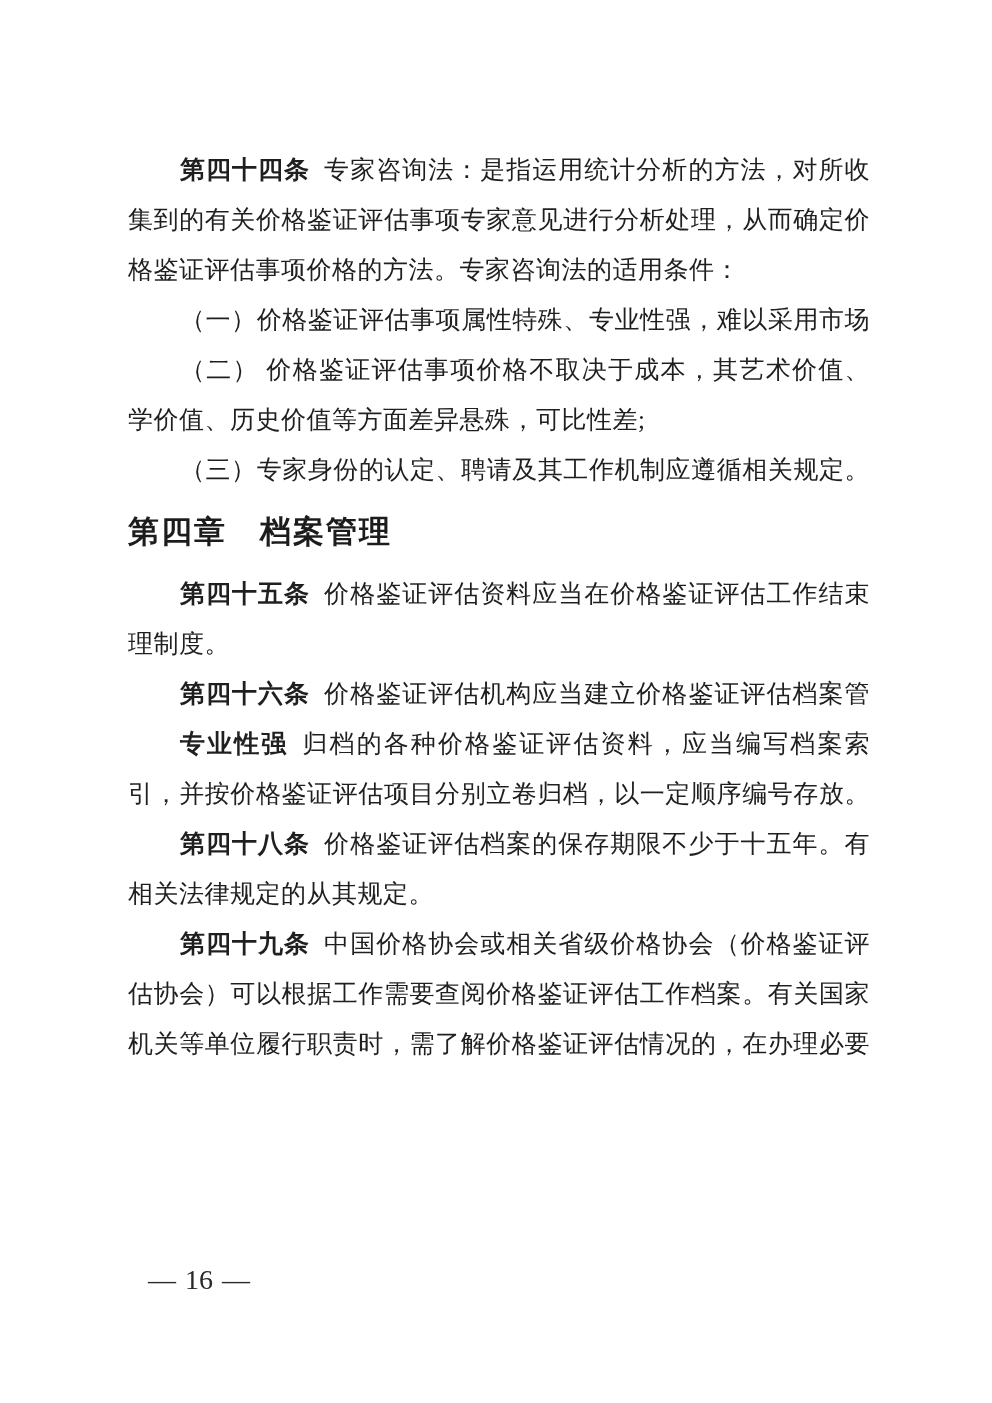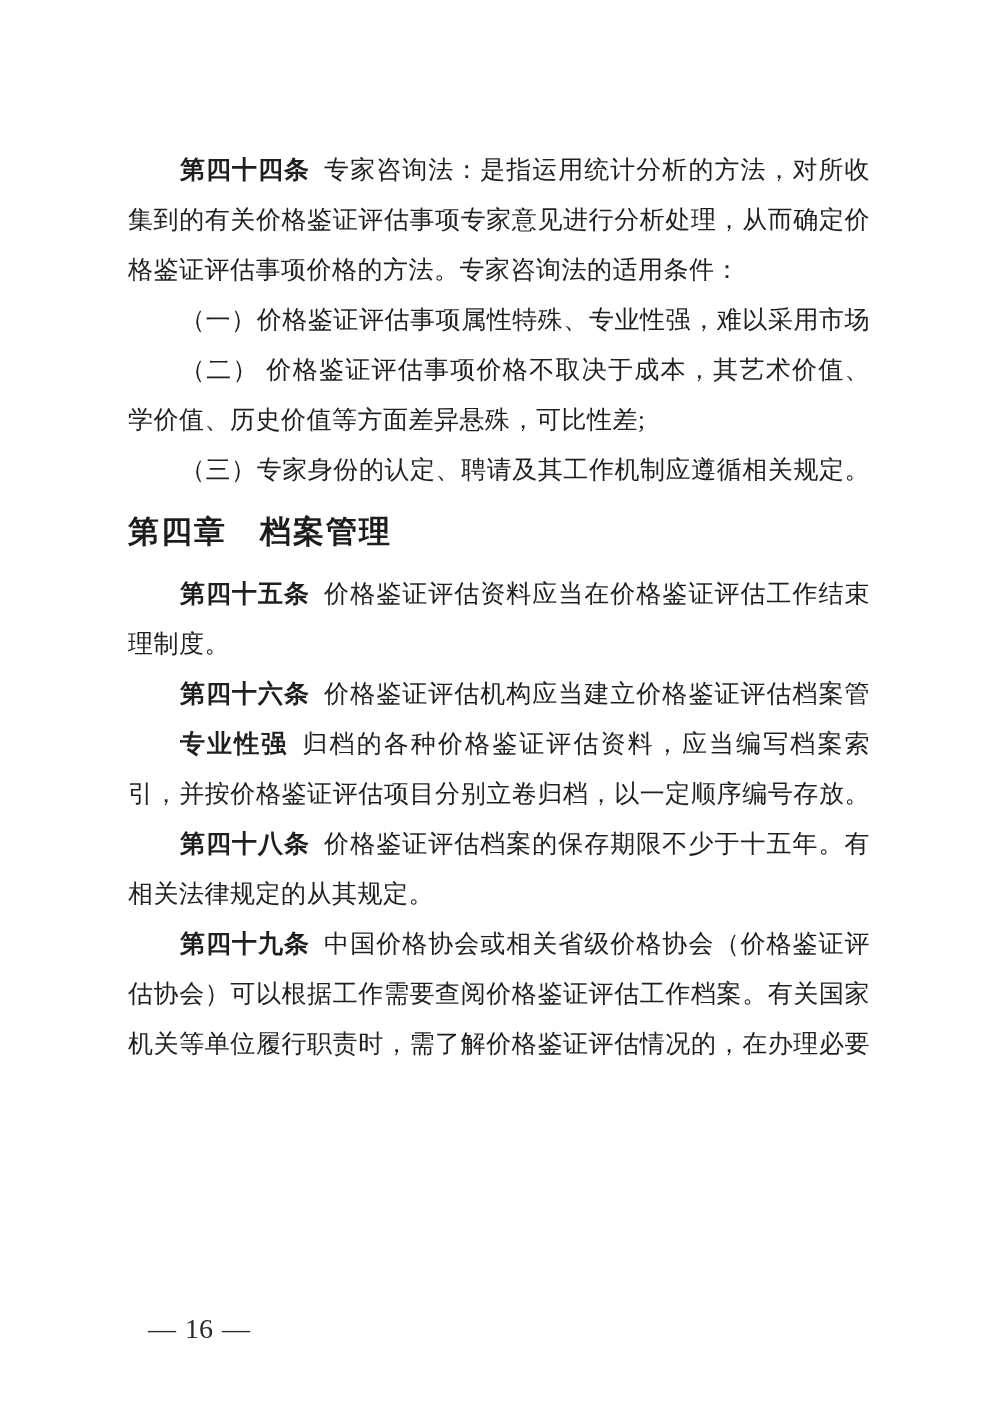--- a/index.html
+++ b/index.html
@@ -42,21 +42,21 @@
     text-align: left;
     font-family: "Liberation Sans", "DejaVu Sans", sans-serif;
     font-weight: 700;
     font-size: 31px;
     color: #1c1c1c;
     letter-spacing: 2px;
   }
   .footer {
     position: absolute;
     left: 148px;
-    top: 1309px;
+    top: 1260px;
     font-size: 28px;
     line-height: 40px;
     color: #2a2a2a;
     word-spacing: 2px;
   }
 </style>
 </head>
 <body>
 
 <div class="page">

